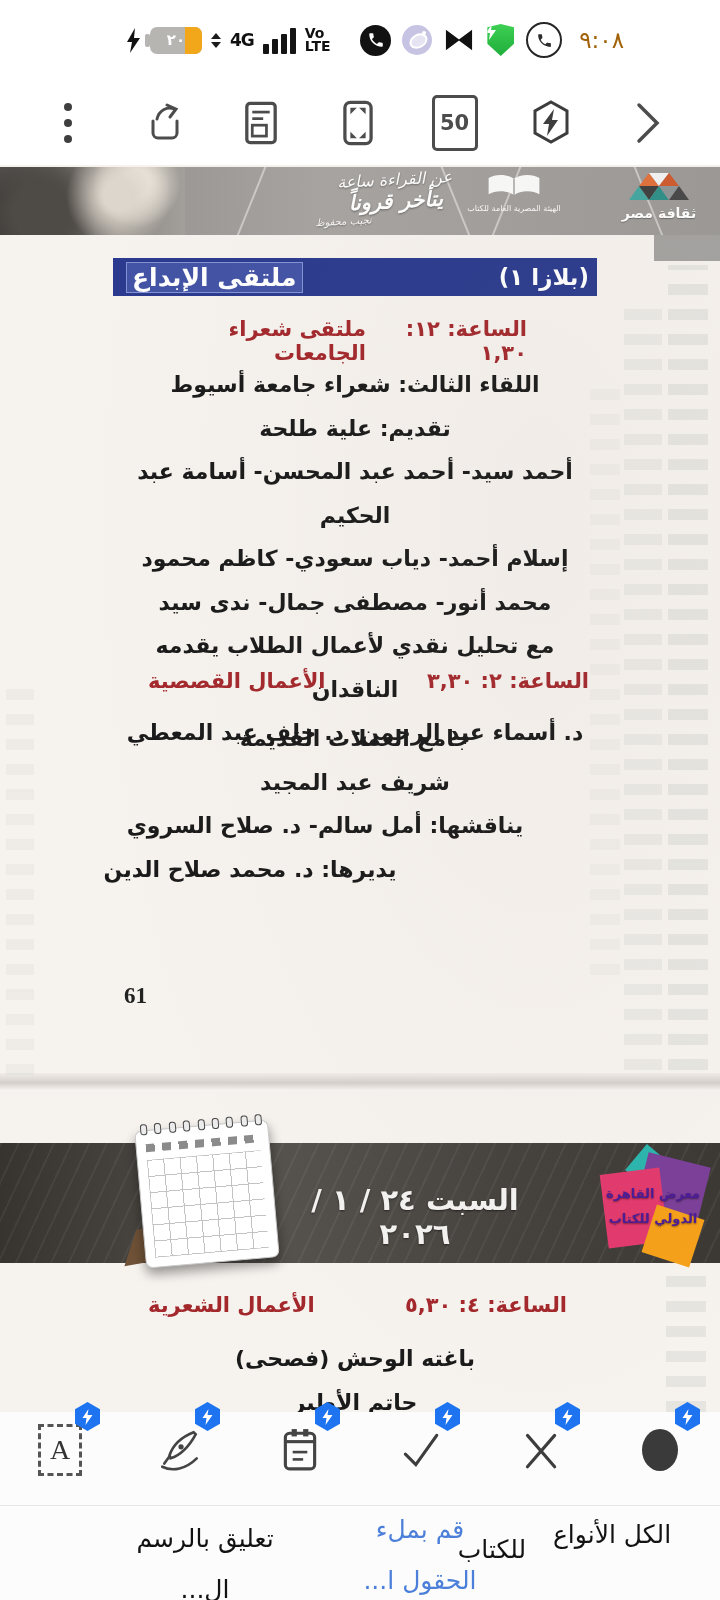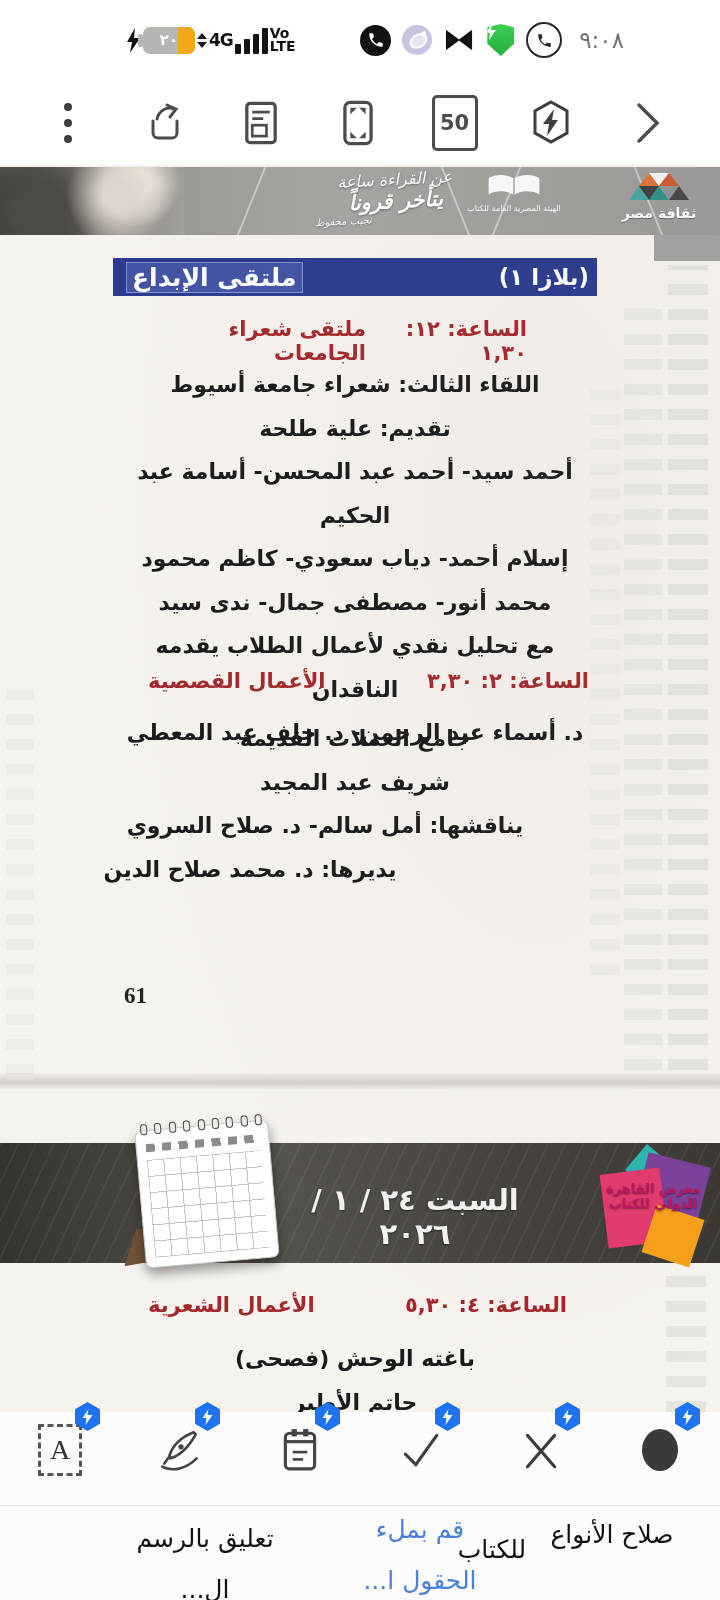--- a/index.html
+++ b/index.html
@@ -1,21 +1,21 @@
 <!DOCTYPE html>
 <html><head>
 <meta charset="utf-8">
 <style>
   html,body{margin:0;padding:0;background:#dcdcdc;}
   .phone{position:relative;width:720px;height:1600px;background:#fff;overflow:hidden;
     font-family:"DejaVu Sans",sans-serif;margin:0 auto;}
   
   .status-bar{position:absolute;top:0;left:0;width:720px;height:80px;background:#fff;
     display:flex;align-items:center;justify-content:space-between;padding:0 96px 0 126px;box-sizing:border-box;}
-  .sb-left{display:flex;align-items:center;gap:2px;}
+  .sb-left{display:flex;align-items:center;gap:9px;}
   .sb-right{display:flex;align-items:center;gap:11px;}
   .battery{position:relative;width:52px;height:27px;background:#b7b5b2;border-radius:7px;}
   .battery .nub{position:absolute;left:-5px;top:7px;width:5px;height:13px;background:#b7b5b2;border-radius:2px;}
   .battery .fill{position:absolute;right:0;top:0;bottom:0;width:17px;background:#f2a71b;border-radius:0 7px 7px 0;}
   .battery .pct{position:absolute;inset:0;display:flex;align-items:center;justify-content:center;
     color:#fff;font-size:15px;font-weight:700;z-index:1;}
   .updown{display:flex;flex-direction:column;gap:3px;align-items:center;}
   .updown i{width:0;height:0;border-left:5px solid transparent;border-right:5px solid transparent;}
   .updown .up{border-bottom:6px solid #1b1b1b;}
   .updown .dn{border-top:6px solid #1b1b1b;}
@@ -25,21 +25,21 @@
   .volte{font-size:14px;font-weight:700;color:#111;line-height:13px;}
   .circ{border-radius:50%;display:flex;align-items:center;justify-content:center;}
   .caller{width:31px;height:31px;background:#121212;}
   .dish{width:30px;height:30px;background:#c7c4e3;position:relative;}
   .dish::before{content:"";position:absolute;left:7px;top:9px;width:15px;height:10px;border:2px solid #fff;
     border-radius:50%;transform:rotate(-28deg);background:rgba(255,255,255,.55);}
   .dish::after{content:"";position:absolute;right:6px;top:6px;width:4px;height:4px;background:#fff;border-radius:50%;}
   .shield{width:29px;height:32px;background:linear-gradient(#3ed054,#1fae3b);
     clip-path:polygon(50% 0,96% 10%,96% 62%,50% 100%,4% 62%,4% 10%);}
   .wapp{width:32px;height:32px;background:#fff;border:2.5px solid #262626;}
-  .sb-time{font-size:23px;color:#737373;margin-left:6px;}
+  .sb-time{font-size:23px;color:#a16207;margin-left:6px;}
   
   .app-toolbar{position:absolute;top:80px;left:0;width:720px;height:85px;background:#fff;
     display:flex;align-items:center;justify-content:space-between;padding:0 44px 0 40px;box-sizing:border-box;}
   .tbtn{display:flex;align-items:center;justify-content:center;width:56px;height:56px;background:none;border:none;padding:0;}
   .kebab{display:flex;flex-direction:column;gap:8px;}
   .kebab i{width:8px;height:8px;border-radius:50%;background:#3f3f3f;}
   .pagebox{width:40px;height:50px;border:3px solid #4c4c4c;border-radius:5px;display:flex;align-items:center;
     justify-content:center;font-size:21px;font-weight:700;color:#4c4c4c;font-family:"DejaVu Sans",sans-serif;}
   
   .document{position:absolute;top:165px;left:0;width:720px;height:1435px;background:#f6f2ee;overflow:hidden;}
@@ -104,22 +104,22 @@
     background:repeating-linear-gradient(90deg,#8b8b8b 0 9px,transparent 9px 16.5px);}
   .cal .cgrid{position:absolute;left:9px;right:9px;top:29px;bottom:9px;
     background:repeating-linear-gradient(90deg,#c3c3c3 0 1px,transparent 1px 16.4px),
       repeating-linear-gradient(0deg,#c3c3c3 0 1px,transparent 1px 16.2px);}
   .fair{position:absolute;right:14px;top:986px;width:106px;height:112px;}
   .fair .sq{position:absolute;}
   .sq4{left:32px;top:0;width:34px;height:34px;background:#2bb5ad;transform:rotate(40deg);}
   .sq1{right:2px;top:8px;width:64px;height:64px;background:#7b3f98;transform:rotate(14deg);}
   .sq2{left:4px;top:20px;width:60px;height:74px;background:#e23a6e;transform:rotate(-7deg);}
   .sq3{right:8px;bottom:2px;width:50px;height:50px;background:#f6a01a;transform:rotate(18deg);}
-  .fair .ftxt{position:absolute;left:4px;right:4px;top:30px;z-index:3;color:#be185d;font-size:13px;font-weight:700;
-    line-height:15px;text-align:center;text-shadow:0 1px 2px rgba(0,0,0,.45);}
+  .fair .ftxt{position:absolute;left:4px;right:4px;top:30px;z-index:3;color:#4c1d95;font-size:13px;font-weight:700;
+    line-height:25px;text-align:center;text-shadow:0 1px 2px rgba(0,0,0,.45);}
   
   .bottom-bar{position:absolute;top:1412px;left:0;width:720px;height:188px;background:#fcfcfc;}
   .tools{position:absolute;top:6px;left:0;width:720px;display:flex;justify-content:space-around;}
   .tool{position:relative;width:72px;height:64px;display:flex;align-items:center;justify-content:center;
     background:none;border:none;padding:0;}
   .badge{position:absolute;top:-16px;right:-4px;width:25px;height:29px;background:#1e74f0;
     clip-path:polygon(50% 0,100% 25%,100% 75%,50% 100%,0 75%,0 25%);display:flex;align-items:center;justify-content:center;}
   .abox{width:44px;height:52px;border:3px dashed #555;display:flex;align-items:center;justify-content:center;
     font-family:"Liberation Serif","DejaVu Serif",serif;font-size:28px;color:#333;box-sizing:border-box;}
   .dotool{width:36px;height:42px;background:#3a3a3a;border-radius:50%;}
@@ -411,16 +411,16 @@
           <svg width="11" height="16" viewBox="0 0 10 16">
               <polygon points="6,0 0,9 4,9 3,16 10,6 5,6" fill="#fff"></polygon>
             </svg>
           </span>
       </button>
     </div>
     <div class="bsep"></div>
     <div class="blabel l2" dir="rtl">تعليق بالرسم ال...</div>
     <div class="blabel l3 active" dir="rtl">قم بملء الحقول ا...</div>
     <div class="blabel l4" dir="rtl">للكتاب</div>
-    <div class="blabel l5" dir="rtl">صلاح الأنواع</div>
+    <div class="blabel l5" dir="rtl">الكل الأنواع</div>
   </div>
 
 </div>
 
 </body></html>

